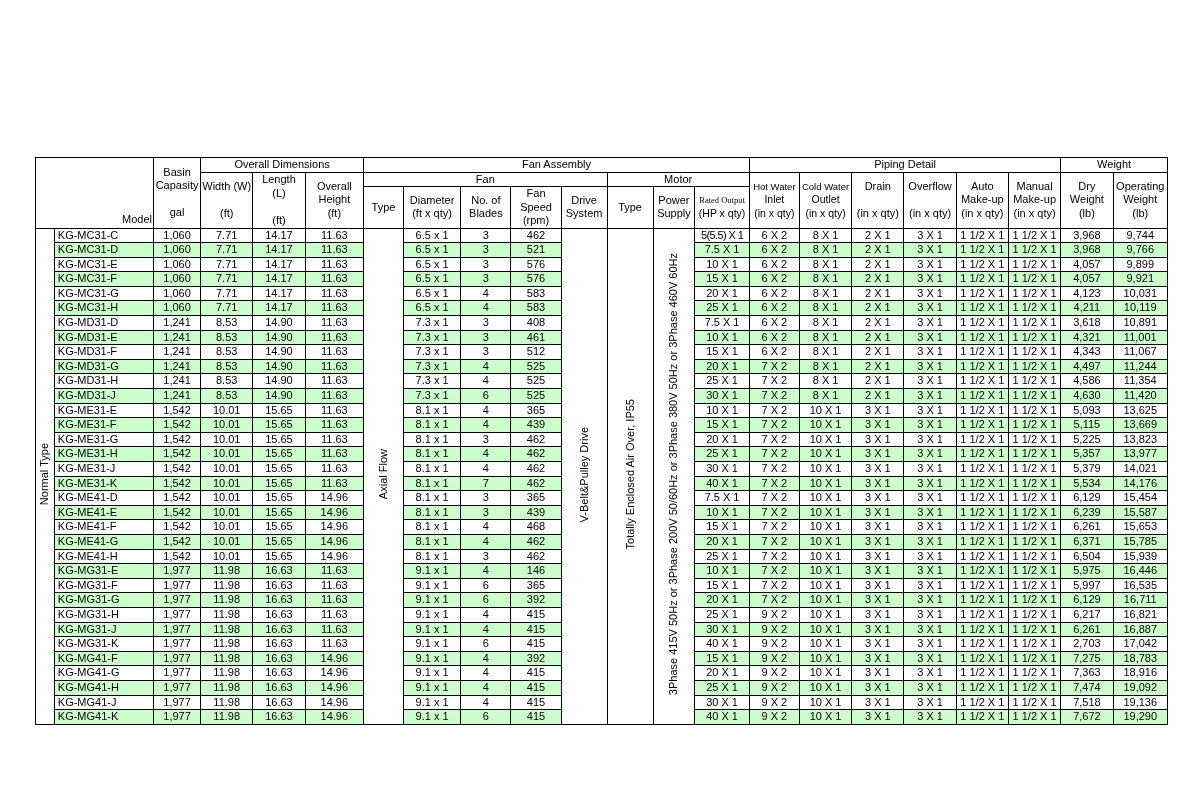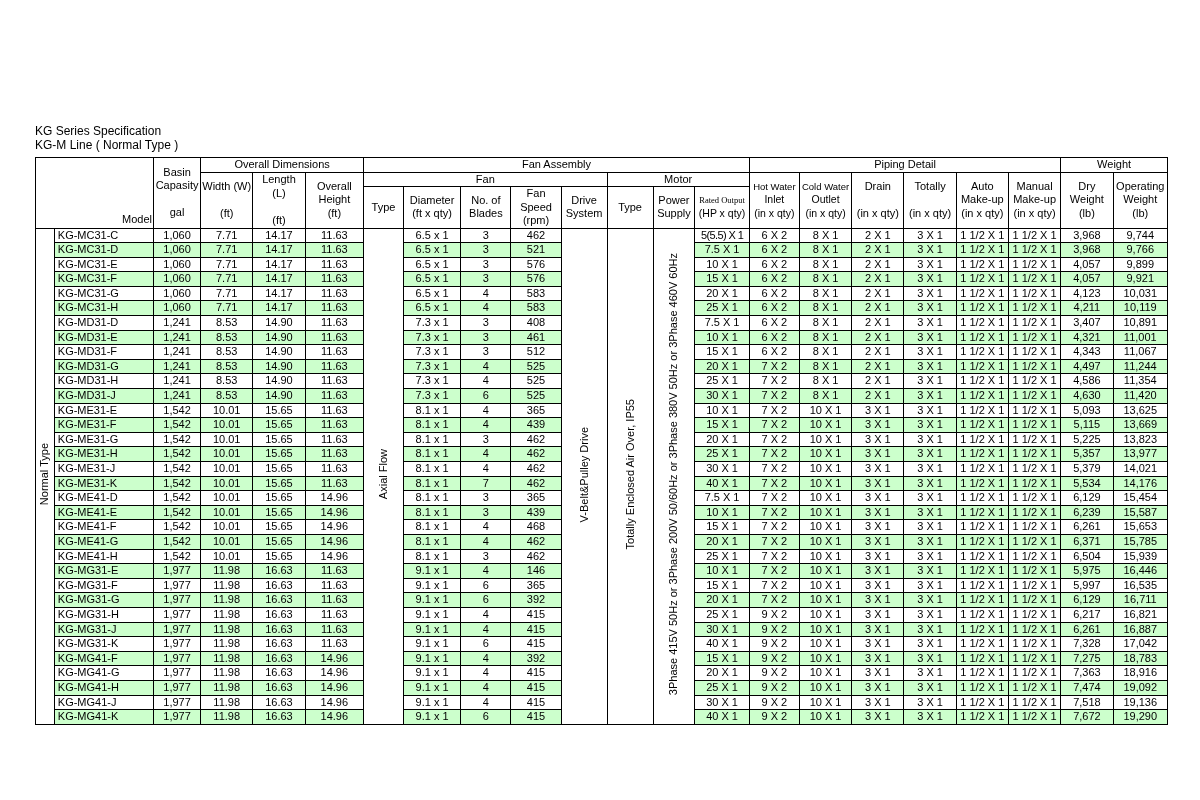--- a/index.html
+++ b/index.html
@@ -22,24 +22,20 @@
   tbody td { text-align:center; height:13.6px; line-height:13.6px; white-space:nowrap; padding:0; }
   tbody td.model { text-align:left; padding-left:3px;margin-top:11px; }
   tr.alt td { background:#ccffcc; }
   td.vcell { background:#ffffff !important; vertical-align:middle; text-align:center; }
   td.vcell span { writing-mode:vertical-rl; transform:rotate(180deg); white-space:nowrap; font-size:11px; display:inline-block; line-height:1; }
 </style>
 </head>
 <body>
 
 <div class="page">
-  <div class="titles">
-    <div>KG Series Specification</div>
-    <div>KG-M Line ( Normal Type )</div>
-  </div>
   <div class="units-label">IP Units</div>
 
   <table class="spec">
     <colgroup>
       <col style="width:18px">
         <col style="width:95px">
         <col style="width:45px">
         <col style="width:50px">
       <col style="width:50px">
         <col style="width:56px">
@@ -86,21 +82,21 @@
 (ft)</th>
         <th colspan="5">Fan</th>
         <th colspan="3">Motor</th>
         <th class="sm-top" rowspan="2"><span>Hot Water</span><span class="rest">Inlet
 (in x qty)</span></th>
         <th class="sm-top" rowspan="2"><span>Cold Water</span><span class="rest">Outlet
 (in x qty)</span></th>
         <th class="pre" rowspan="2">Drain
 
 (in x qty)</th>
-        <th class="pre" rowspan="2">Totally
+        <th class="pre" rowspan="2">Overflow
 
 (in x qty)</th>
         <th class="pre" rowspan="2">Auto
 Make-up
 (in x qty)</th>
         <th class="pre" rowspan="2">Manual
 Make-up
 (in x qty)</th>
         <th class="pre" rowspan="2">Dry
 Weight
@@ -257,21 +253,21 @@
           <td>7.3 x 1</td>
           <td>3</td>
           <td>408</td>
           <td>7.5 X 1</td>
           <td>6 X 2</td>
           <td>8 X 1</td>
           <td>2 X 1</td>
           <td>3 X 1</td>
           <td>1 1/2 X 1</td>
           <td>1 1/2 X 1</td>
-          <td>3,407</td>
+          <td>3,618</td>
           <td>10,891</td>
         </tr>
         <tr class="alt">
           <td class="model">KG-MD31-E</td>
           <td>1,241</td>
           <td>8.53</td>
           <td>14.90</td>
           <td>11.63</td>
           <td>7.3 x 1</td>
           <td>3</td>
@@ -675,21 +671,21 @@
           <td>9.1 x 1</td>
           <td>6</td>
           <td>415</td>
           <td>40 X 1</td>
           <td>9 X 2</td>
           <td>10 X 1</td>
           <td>3 X 1</td>
           <td>3 X 1</td>
           <td>1 1/2 X 1</td>
           <td>1 1/2 X 1</td>
-          <td>7,328</td>
+          <td>2,703</td>
           <td>17,042</td>
         </tr>
         <tr class="alt">
           <td class="model">KG-MG41-F</td>
           <td>1,977</td>
           <td>11.98</td>
           <td>16.63</td>
           <td>14.96</td>
           <td>9.1 x 1</td>
           <td>4</td>

